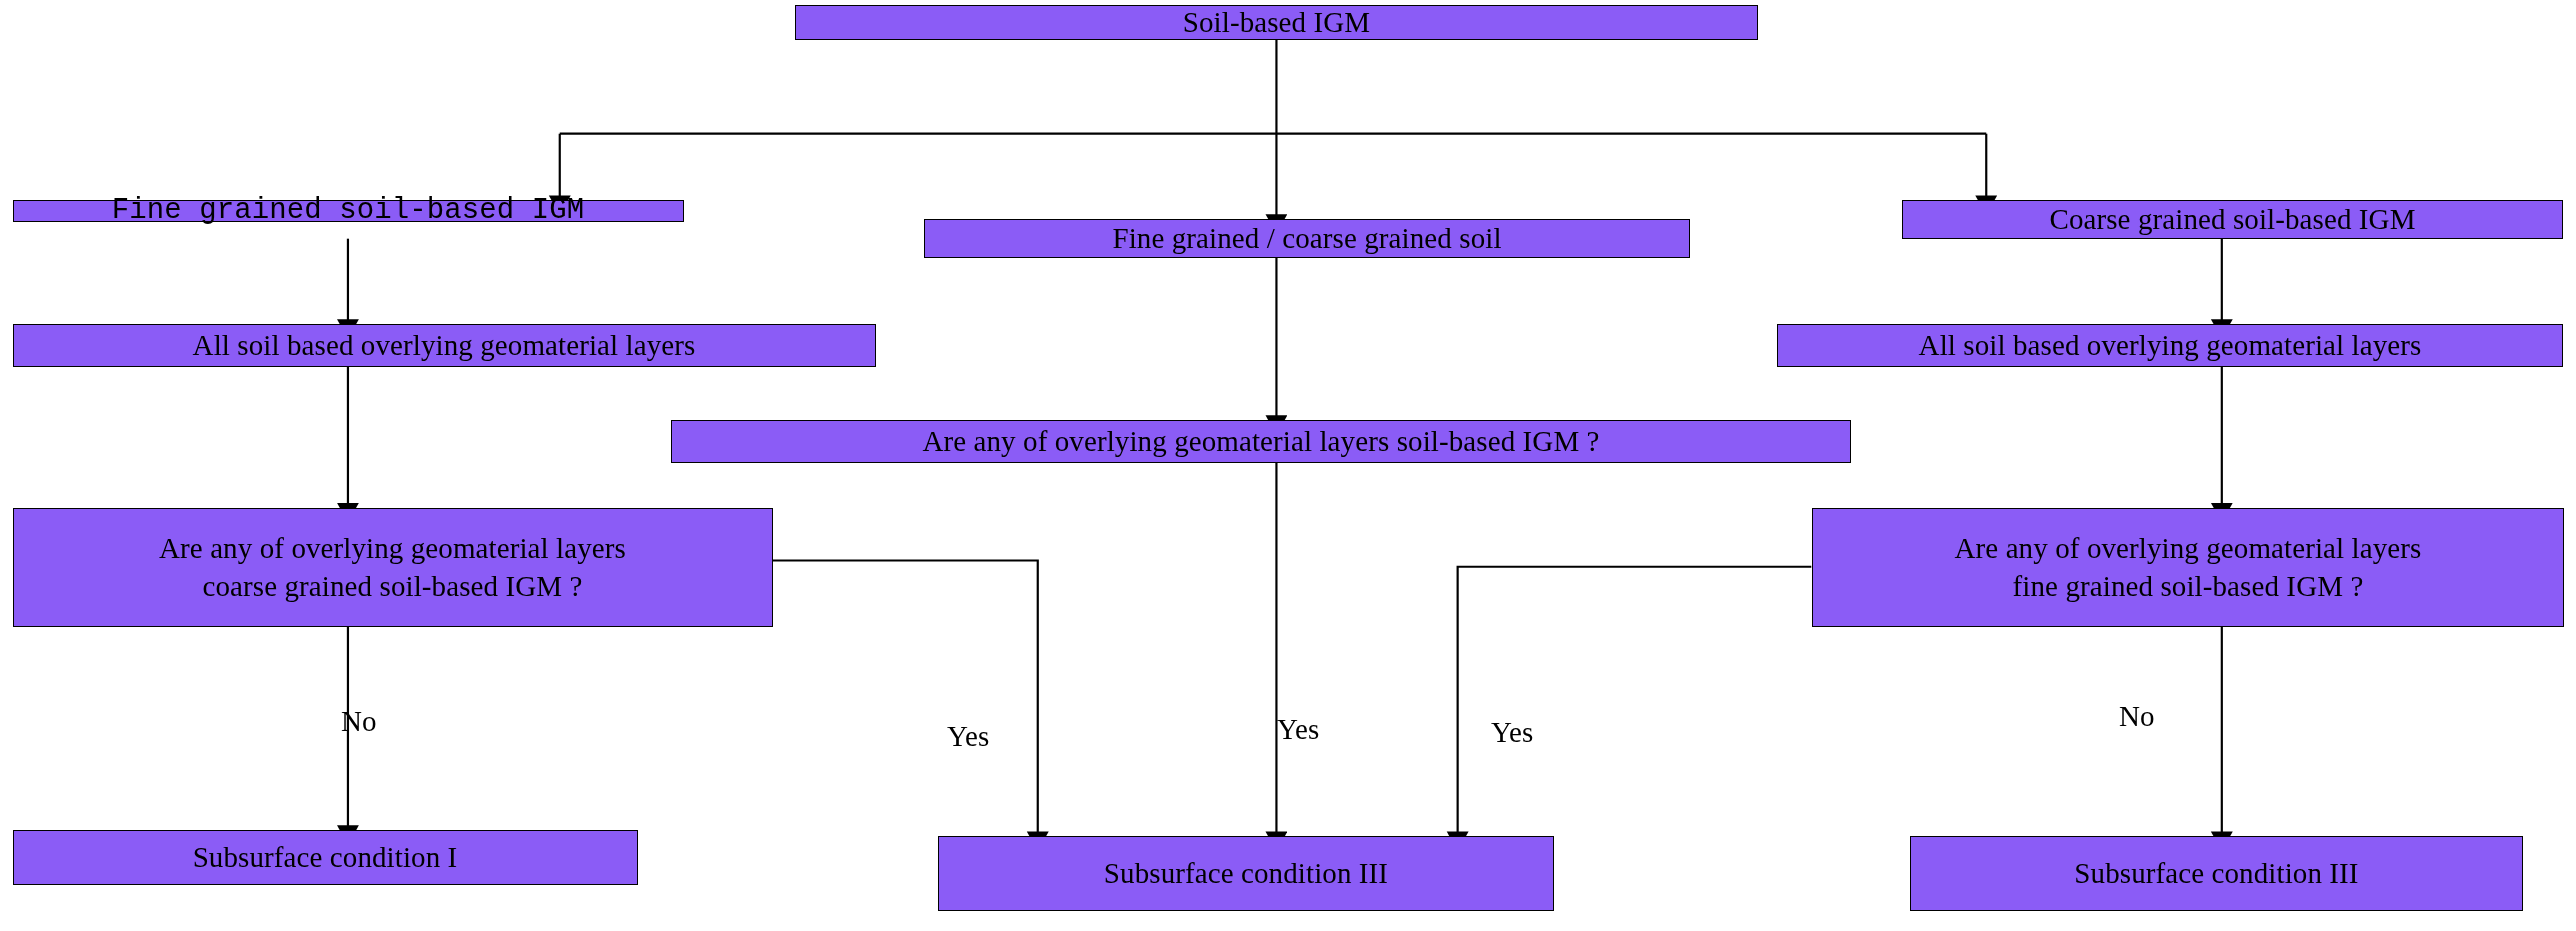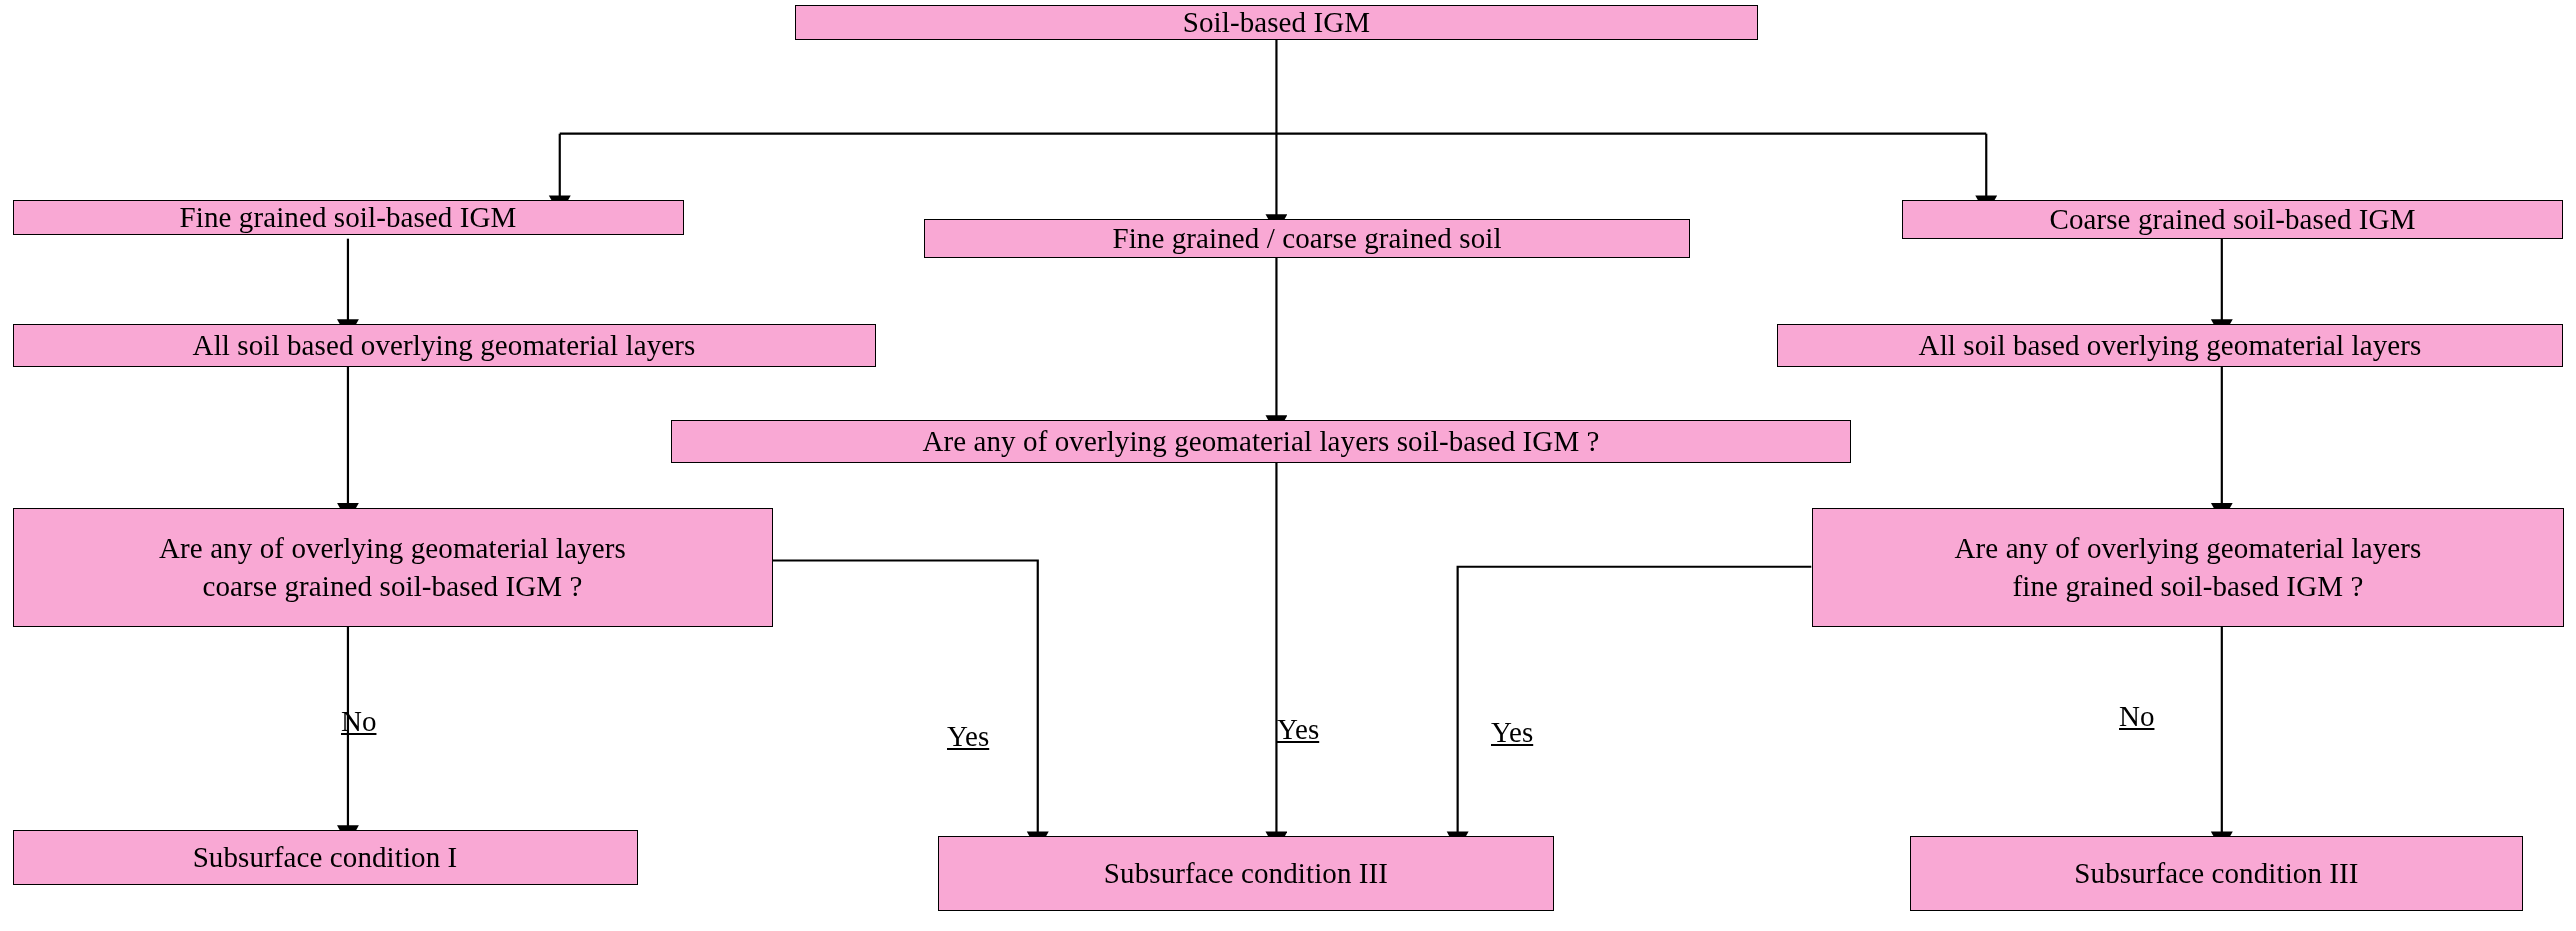--- a/index.html
+++ b/index.html
@@ -12,40 +12,39 @@
     width: 2576px;
     height: 931px;
     background: #ffffff;
     font-family: "Liberation Serif", "DejaVu Serif", serif;
     overflow: hidden;
   }
   .node {
     position: absolute;
     box-sizing: border-box;
     border: 1.9px solid #000000;
-    background: #f9a8d4;
+    background: #8b5cf6;
     display: flex;
     align-items: center;
     justify-content: center;
     text-align: center;
     color: #000000;
     line-height: 1.30;
     letter-spacing: 0.1px;
   }
   .node .txt {
     display: block;
     padding: 0 6.3px;
     white-space: pre-line;
   }
   .lbl {
     position: absolute;
     color: #000000;
     font-family: "Liberation Serif", "DejaVu Serif", serif;
     white-space: nowrap;
-    text-decoration: underline;
   }
   svg.wires {
     position: absolute;
     left: 0;
     top: 0;
     width: 2576px;
     height: 931px;
     pointer-events: none;
   }
 </style>
@@ -89,21 +88,21 @@
 
     <path d="M3555,1002 L3555,1336" stroke="#000000" stroke-width="3.5" fill="none" marker-end="url(#ah)"></path>
 
     <path d="M2898,907 L2332,907 L2332,1336" stroke="#000000" stroke-width="3.5" fill="none" marker-end="url(#ah)"></path>
   </svg>
 
   <div class="node" style="left:795px;top:5px;width:963px;height:35px;font-size:29px;">
     <span class="txt">Soil-based IGM</span>
   </div>
 
-  <div class="node" style="left:12.5px;top:200px;width:671px;height:35px;font-size:29px;">
+  <div class="node" style="left:12.5px;top:200px;width:671px;height:22px;font-size:29px;font-family:Liberation Mono, monospace;">
     <span class="txt">Fine grained soil-based IGM</span>
   </div>
 
   <div class="node" style="left:924px;top:219px;width:766px;height:39px;font-size:29px;">
     <span class="txt">Fine grained / coarse grained soil</span>
   </div>
 
   <div class="node" style="left:1902px;top:200px;width:661px;height:39px;font-size:29px;">
     <span class="txt">Coarse grained soil-based IGM</span>
   </div>

